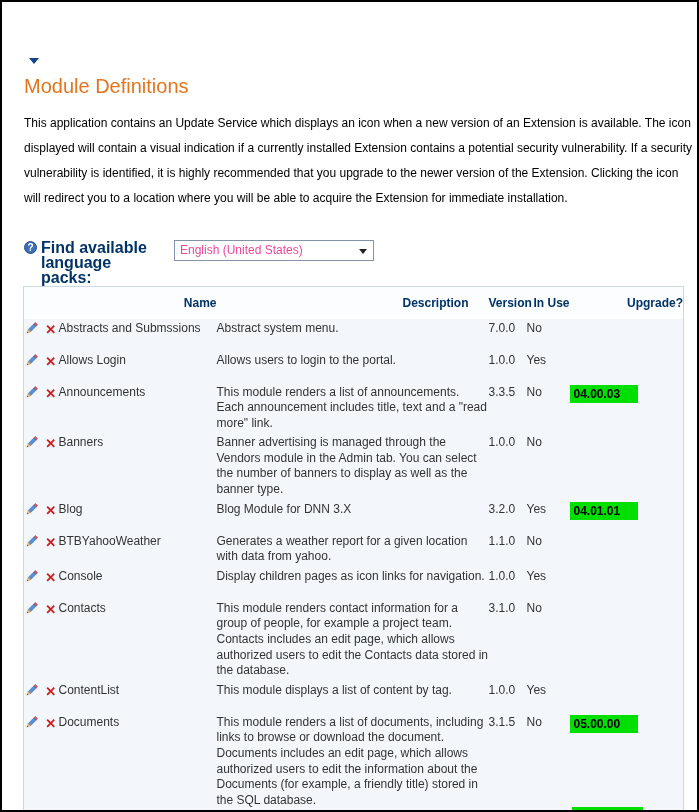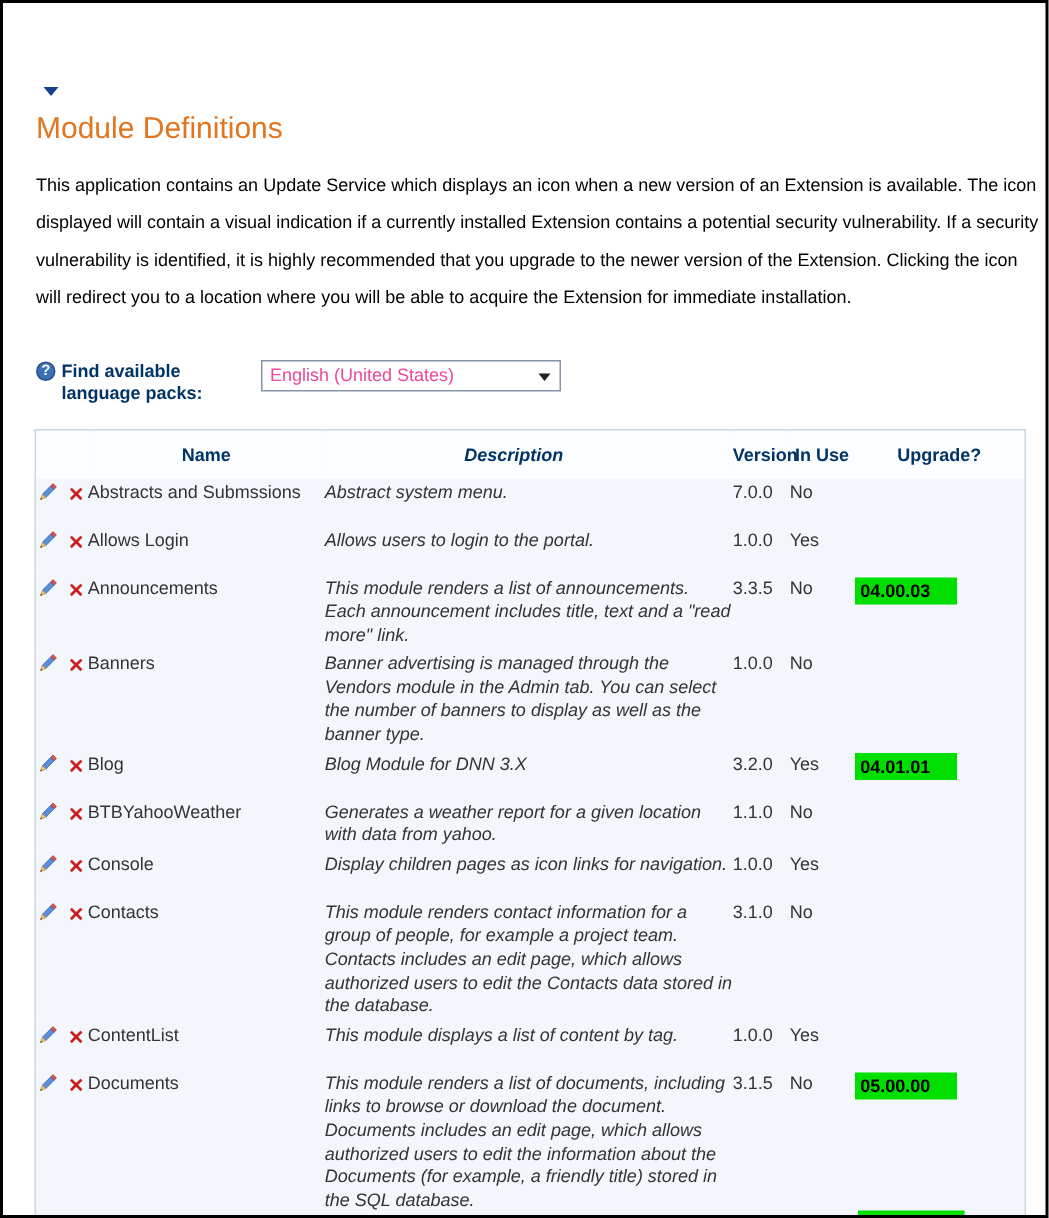--- a/index.html
+++ b/index.html
@@ -40,51 +40,51 @@
   
   .lang-row { margin:29px 0 0 1px; display:flex; align-items:flex-start; height:36px; }
   .lang-label-wrap { width:150px; display:flex; align-items:flex-start; }
   .help-icon {
     flex:0 0 auto;
     display:inline-block; width:13px; height:13px; margin:1px 4px 0 0;
     background:#3e6fb4; border:1px solid #28508b; border-radius:50%;
     color:#fff; font-size:10px; font-weight:bold; line-height:12px; text-align:center;
     cursor:pointer;
   }
-  .lang-label { color:#036; font-weight:bold; font-size:12px; line-height:15px; width:110px; }
+  .lang-label { color:#036; font-weight:bold; font-size:16px; line-height:15px; width:110px; }
   .select-box {
     position:relative; margin-left:0; width:200px; height:21px;
     background:#fff; border:1px solid #8593a9;
     line-height:19px; padding-left:5px; color:#ec4899; cursor:pointer;
   }
   .select-box .arrow {
     position:absolute; right:6px; top:8px;
     width:0; height:0;
     border-left:4px solid transparent; border-right:4px solid transparent;
     border-top:5px solid #222;
   }
 
   
   .grid-wrap { margin:10px 0 0 0; }
   table.grid {
     width:660px; border-collapse:collapse; table-layout:fixed;
     background:#f3f7fb; border:1px solid #ccd7e4;
   }
   table.grid th {
-    height:32px; vertical-align:middle; text-align:center;
+    height:32px; vertical-align:middle; text-align:right;
     color:#036; font-weight:bold; font-size:12px;
     background:#fbfdfe;
   }
   table.grid tr.row { height:32px; }
   table.grid td {
     vertical-align:top; padding:2px 0 2px 0;
     font-size:12px; line-height:15.6px; color:#333;
   }
   td.c-icons { padding-left:3px; white-space:nowrap; }
-  td.c-desc, th.h-desc { padding-right:20px;font-style:italic; }
+  td.c-desc, th.h-desc { padding-right:20px; }
   .edit-icon { display:inline-block; width:15px; height:15px; cursor:pointer; vertical-align:-2px; }
   .delete-icon {
     display:inline-block; margin-left:3px; cursor:pointer;
     color:#cf1d1d; font-weight:bold; font-size:13px; line-height:13px;
   }
   .inuse-yes { color:#4d7bb8; cursor:pointer; }
   .badge {
     display:inline-block; margin-top:0;
     background:#00df00; color:#000;
     font-weight:bold; font-size:12px; line-height:14px;

